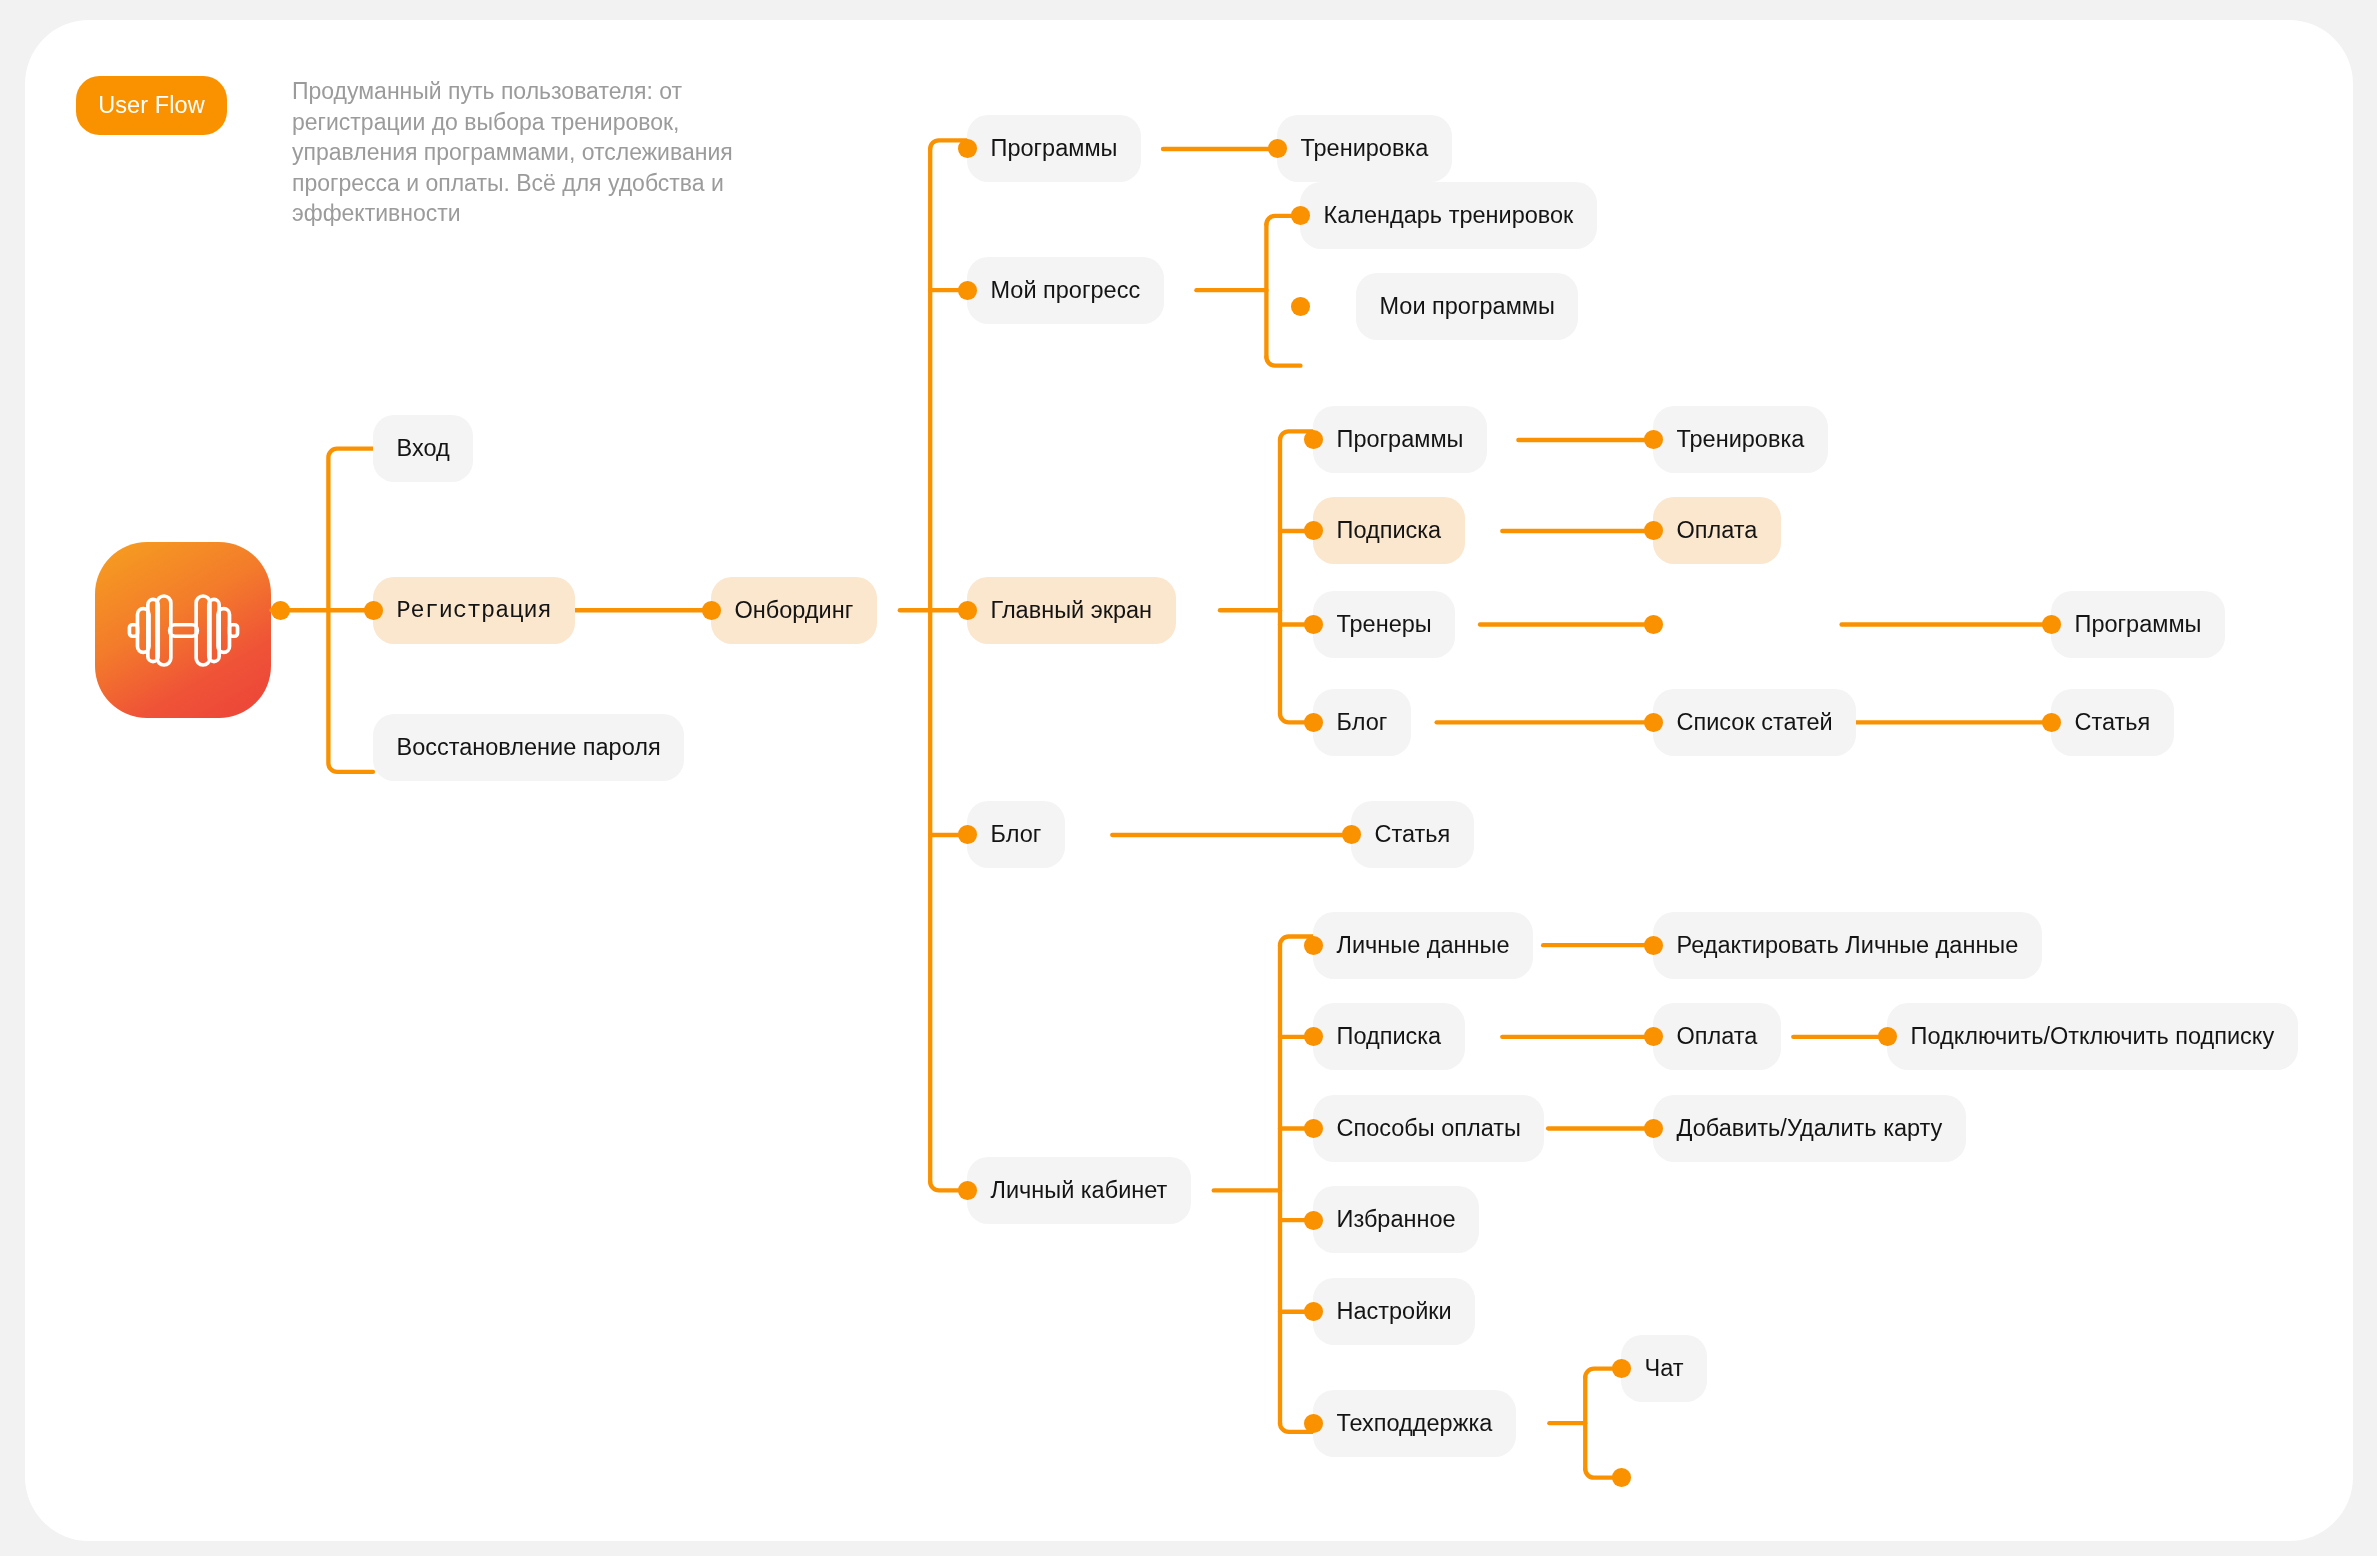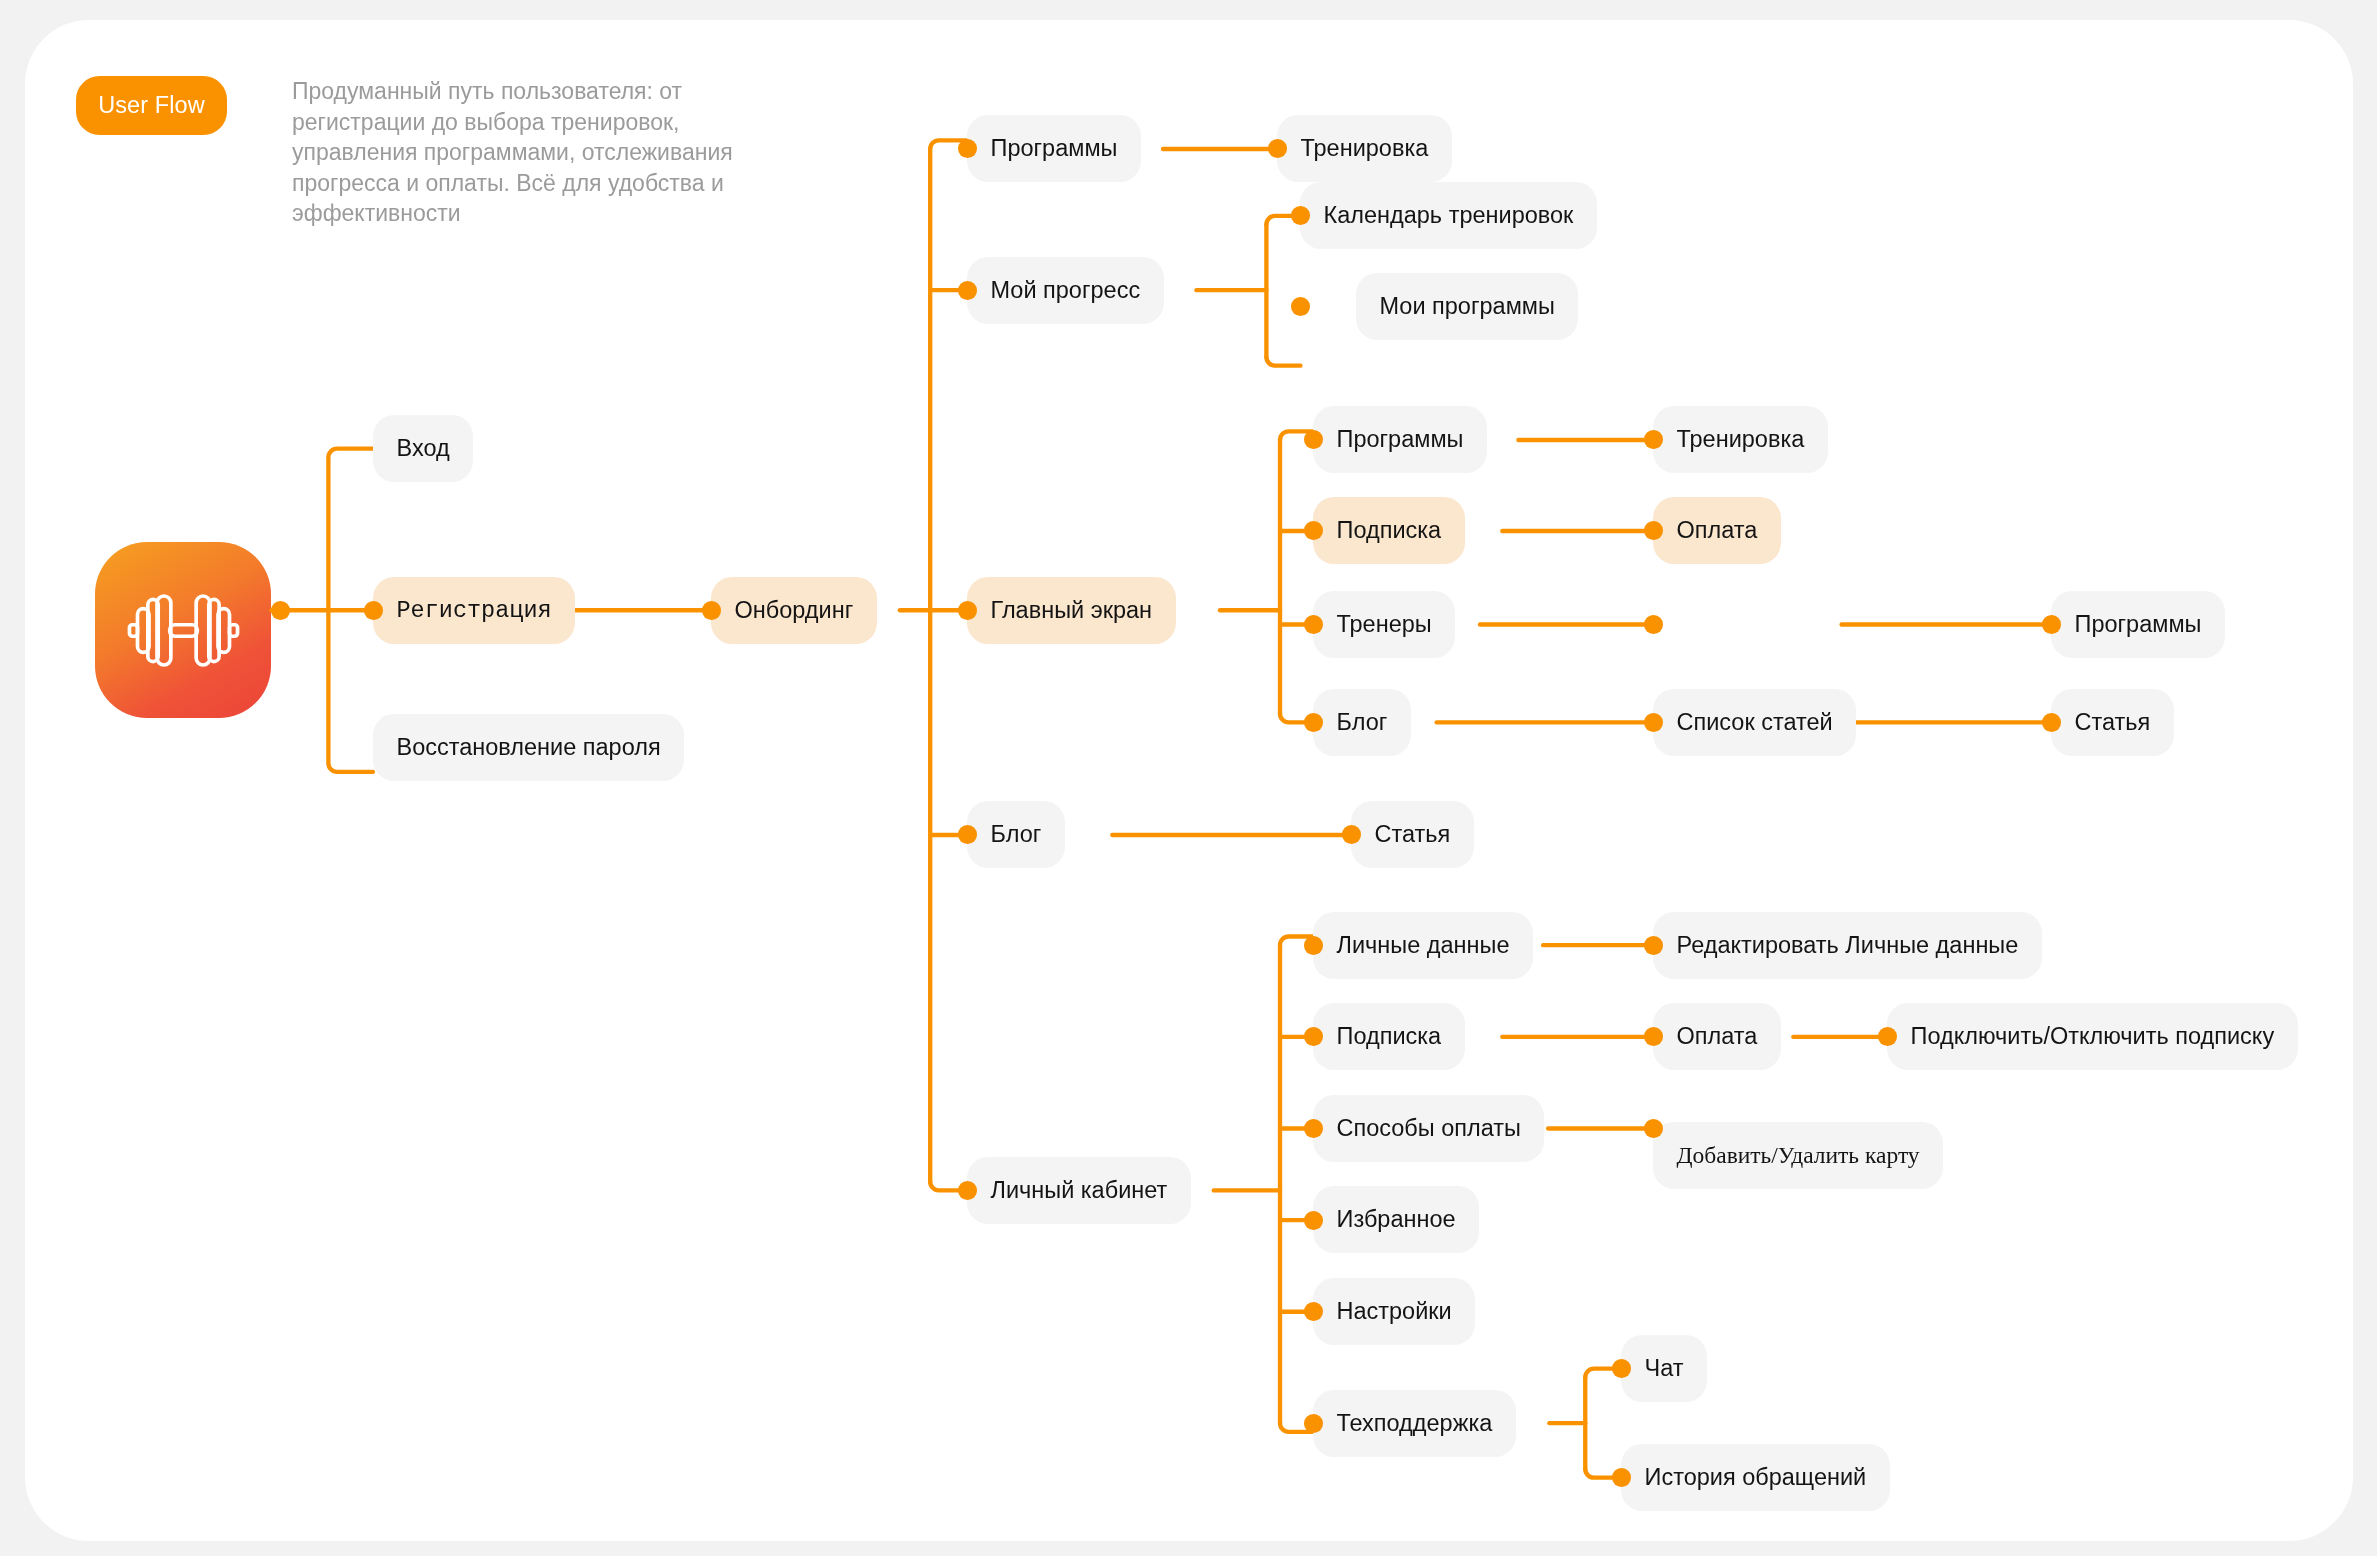--- a/index.html
+++ b/index.html
@@ -184,26 +184,25 @@
   <div class="node" style="left:942px; top:781px;">Блог</div>
   <div class="node" style="left:1326px; top:781px;">Статья</div>
 
   <div class="node" style="left:942px; top:1137px;">Личный кабинет</div>
   <div class="node" style="left:1288px; top:892px;">Личные данные</div>
   <div class="node" style="left:1628px; top:892px;">Редактировать Личные данные</div>
   <div class="node" style="left:1288px; top:983px;">Подписка</div>
   <div class="node" style="left:1628px; top:983px;">Оплата</div>
   <div class="node" style="left:1862px; top:983px;">Подключить/Отключить подписку</div>
   <div class="node" style="left:1288px; top:1075px;">Способы оплаты</div>
-  <div class="node" style="left:1628px; top:1102px;font-family:Liberation Serif, serif;">Добавить/Удалить карту</div>
+  <div class="node" style="left:1628px; top:1075px;">Добавить/Удалить карту</div>
   <div class="node" style="left:1288px; top:1166px;">Избранное</div>
   <div class="node" style="left:1288px; top:1258px;">Настройки</div>
   <div class="node" style="left:1288px; top:1370px;">Техподдержка</div>
   <div class="node" style="left:1596px; top:1315px;">Чат</div>
-  <div class="node" style="left:1596px; top:1424px;">История обращений</div>
 
   <div class="dot" style="left:246px;  top:581px;"></div>
   <div class="dot" style="left:339px;  top:581px;"></div>
   <div class="dot" style="left:677px; top:581px;"></div>
   <div class="dot" style="left:933px; top:119px;"></div>
   <div class="dot" style="left:1243px; top:119px;"></div>
   <div class="dot" style="left:933px; top:261px;"></div>
   <div class="dot" style="left:1266px; top:186px;"></div>
   <div class="dot" style="left:1266px; top:277px;"></div>
   <div class="dot" style="left:933px; top:581px;"></div>

